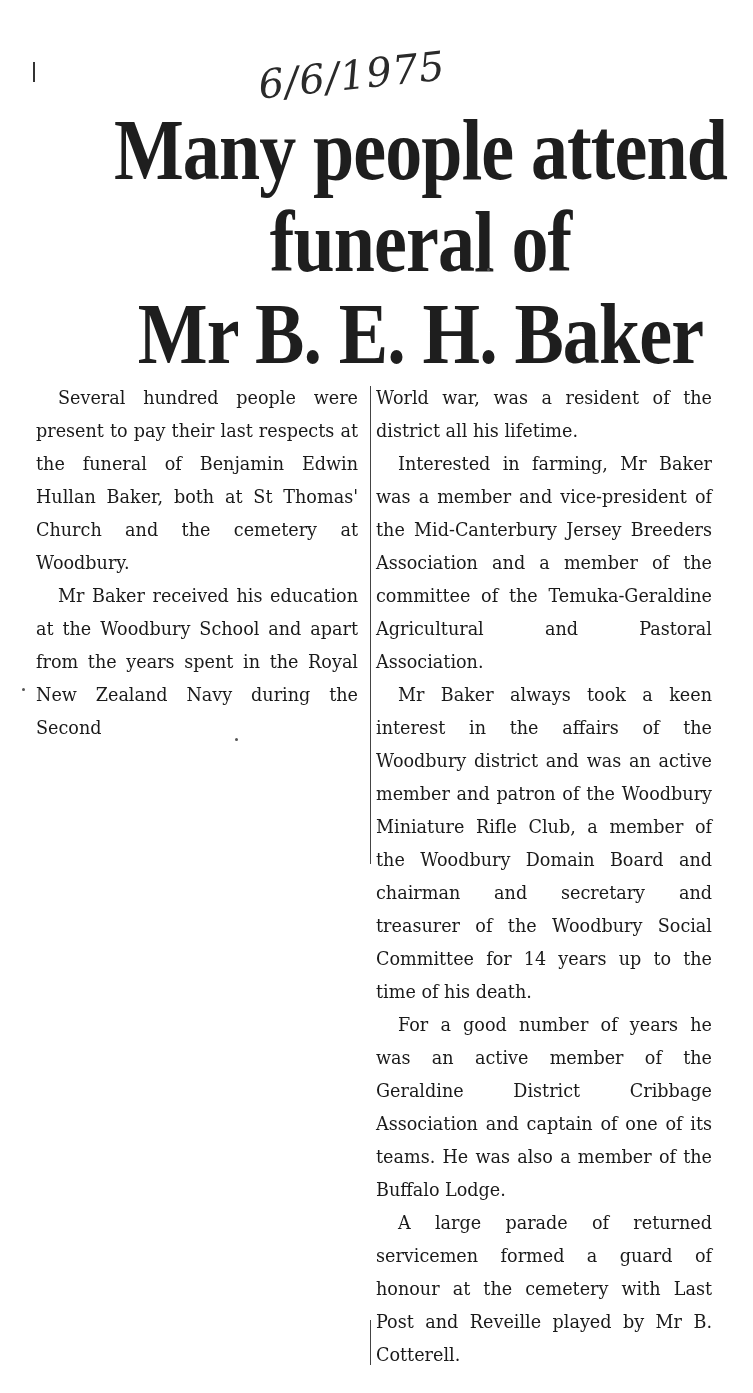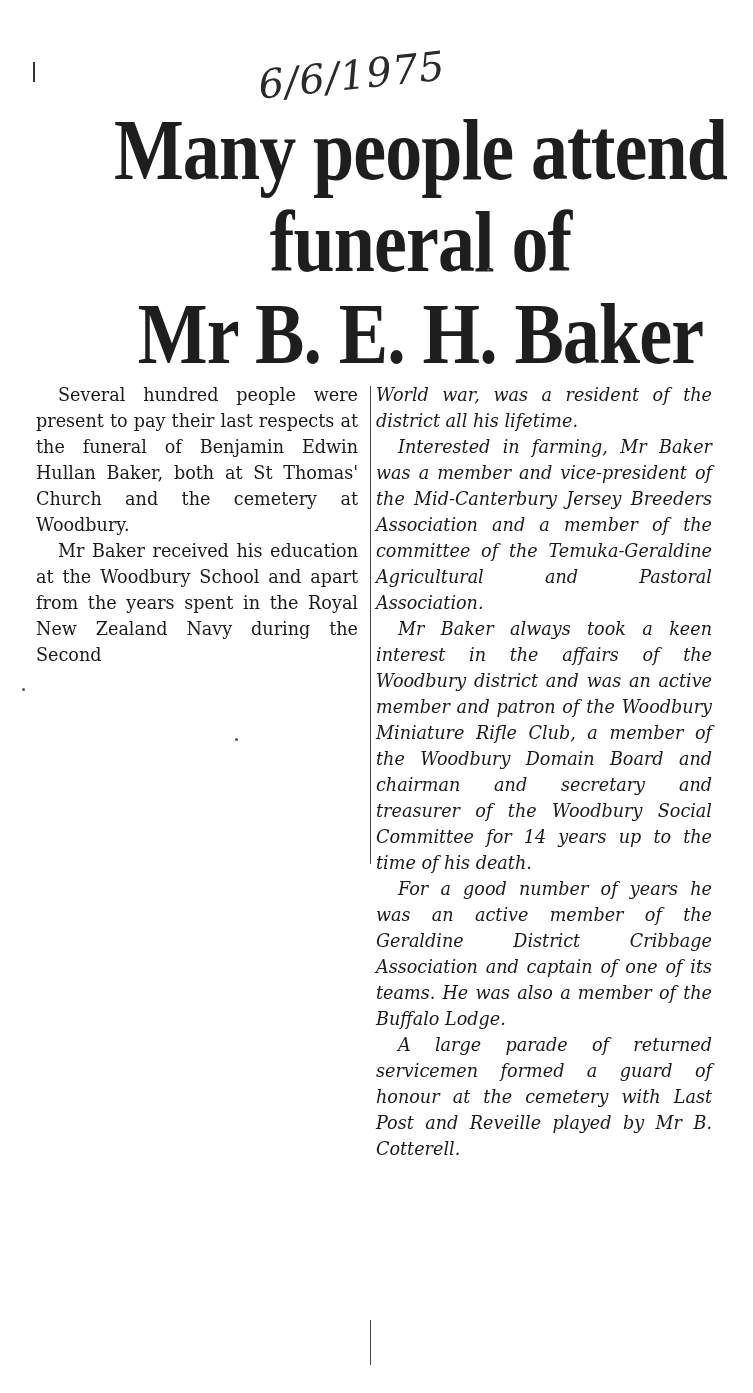--- a/index.html
+++ b/index.html
@@ -6,25 +6,25 @@
   body { width:753px; height:1393px; position:relative; overflow:hidden;
          font-family:"DejaVu Serif", serif; color:#1a1a1a; }
   .edge-mark { position:absolute; left:33px; top:62px; width:2px; height:20px; background:#333; }
   .date-note { position:absolute; left:258px; top:52px; font-family:"DejaVu Serif", serif;
                font-style:italic; font-size:40px; color:#2a2a2a; transform:rotate(-6deg);
                letter-spacing:1px; }
   .headline { position:absolute; left:0; top:104px; width:753px; text-align:center;
               font-family:"Liberation Serif", serif; font-weight:bold; color:#1e1e1e;margin-left:44px; }
   .headline div { font-size:86px; line-height:92px; transform:scaleX(0.86); transform-origin:center; letter-spacing:-1px; }
   .col { position:absolute; top:382px; font-family:"DejaVu Serif", serif; font-size:17.6px;
-         line-height:26px; text-align:justify; color:#1a1a1a; }
+         line-height:33px; text-align:justify; color:#1a1a1a; }
   .col p { margin:0; text-indent:22px; }
   .col p + p { margin-top:0; }
   .col-left { left:36px; width:322px; }
-  .col-right { left:376px; width:336px; top:382px;font-style:italic; }
+  .col-right { left:376px; width:336px; top:382px; }
   .col-left p.gap { margin-top:10px; }
   .rule { position:absolute; left:370px; top:386px; width:1px; height:478px; background:#444; }
   .rule2 { position:absolute; left:370px; top:1320px; width:1px; height:45px; background:#444; }
   .speck { position:absolute; width:3px; height:3px; border-radius:50%; background:#555; }
 </style>
 </head>
 <body>
 
 <div class="edge-mark"></div>
 

